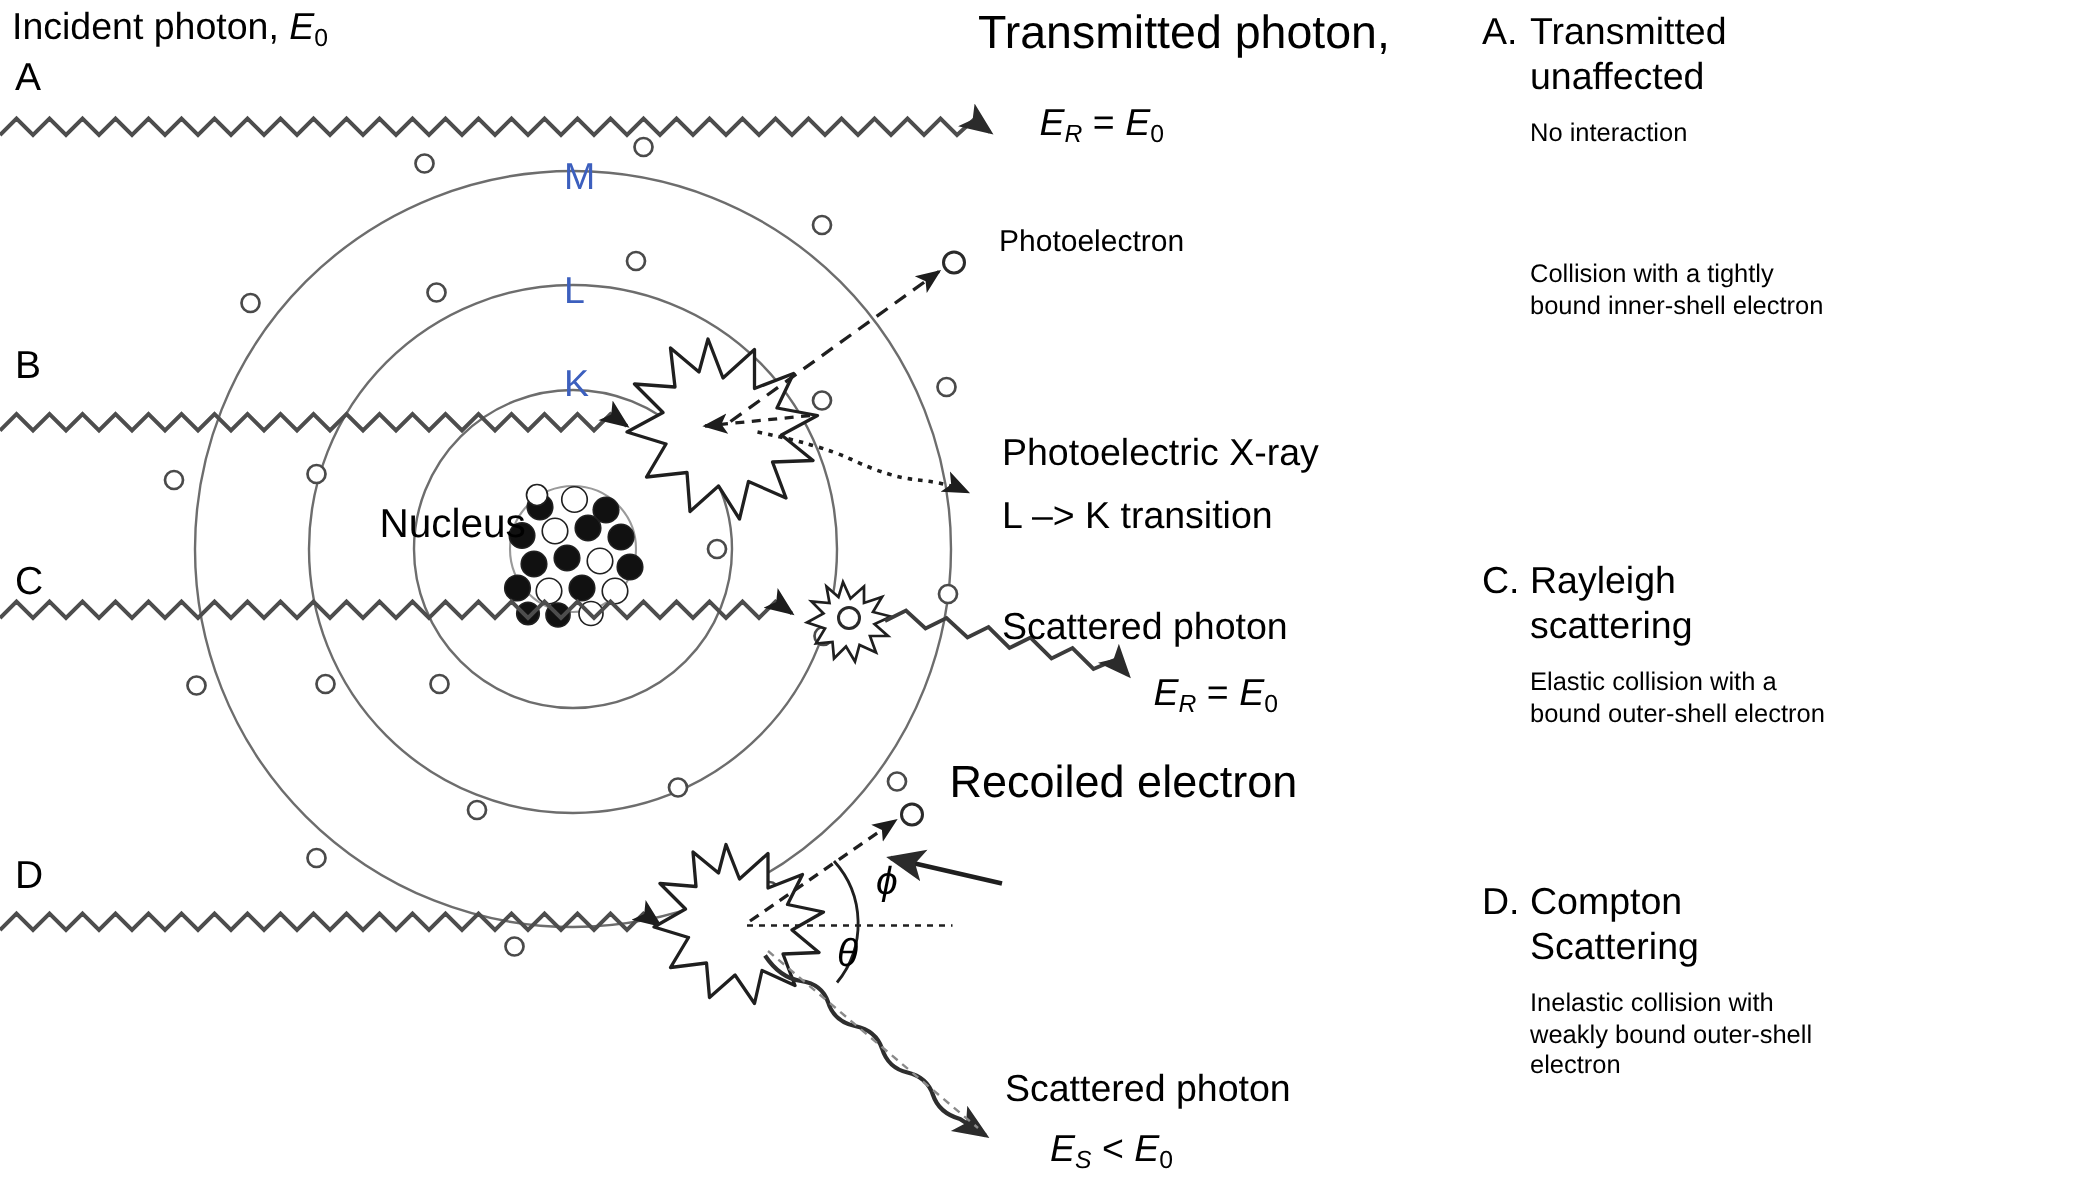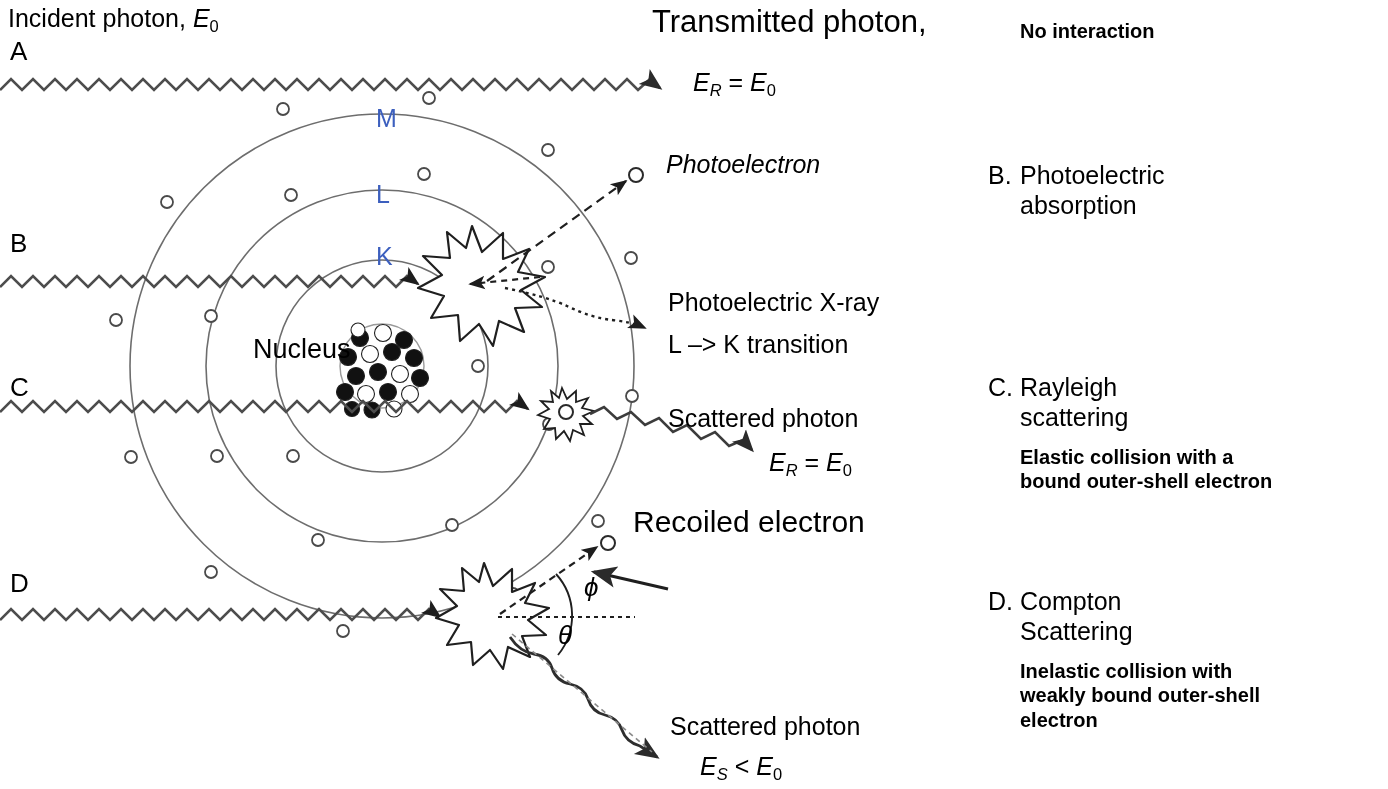--- a/index.html
+++ b/index.html
@@ -28,21 +28,21 @@
     text-align: right;
   }
   
   .t-incident   { left: 8px;   top: 4px;   font-size: 25px; }
   .t-transmit   { left: 652px; top: 4px;   font-size: 31px; }
   .t-rowA       { left: 10px;  top: 36px;  font-size: 26px; }
   .t-rowB       { left: 10px;  top: 228px; font-size: 26px; }
   .t-rowC       { left: 10px;  top: 372px; font-size: 26px; }
   .t-rowD       { left: 10px;  top: 568px; font-size: 26px; }
   .t-eqA        { left: 693px; top: 68px;  font-size: 25px; }
-  .t-photoel    { left: 666px; top: 150px; font-size: 25px; font-style: italic; }
+  .t-photoel    { left: 666px; top: 150px; font-size: 20px; }
   .t-charx      { left: 668px; top: 288px; font-size: 25px; }
   .t-chartr     { left: 668px; top: 330px; font-size: 25px; }
   .t-scatC      { left: 668px; top: 404px; font-size: 25px; }
   .t-eqC        { left: 769px; top: 448px; font-size: 25px; }
   .t-recoil     { left: 633px; top: 504px; font-size: 30px; }
   .t-scatD      { left: 670px; top: 712px; font-size: 25px; }
   .t-eqD        { left: 700px; top: 752px; font-size: 25px; }
   .t-nucleus    { left: 253px; top: 334px; font-size: 27px; }
   .t-shell {
     font-size: 25px;
@@ -70,26 +70,25 @@
     font-size: 25px;
     line-height: 1.2;
     white-space: pre;
   }
   .leg-letter { display: inline-block; }
   .leg-title-lines {
     display: inline-block;
     vertical-align: top;
   }
   .leg-desc {
-    font-size: 20px;
+    font-size: 17px;
     line-height: 1.22;
     margin-top: 13px;
     margin-left: 32px;
     white-space: pre-line;
-    font-weight: bold;
   }
   .leg-a { top: 6px; }
   .leg-b { top: 160px; }
   .leg-c { top: 372px; }
   .leg-d { top: 564px; margin-top: 22px; }
   .leg-title .leg-letter { width: 32px; }
 </style>
 </head>
 <body>
 
@@ -260,25 +259,27 @@
 <div class="lbl t-shell t-shellM">M</div>
 <div class="lbl t-shell t-shellL">L</div>
 <div class="lbl t-shell t-shellK">K</div>
 
 <div class="lbl t-phi">ϕ</div>
 <div class="lbl t-theta">θ</div>
 
 <div id="legend">
 
   <div class="leg-item leg-a">
+    <div class="leg-title"><span class="leg-letter">A.</span><span class="leg-title-lines"><span>Transmitted</span><br><span>unaffected</span></span></div>
     <div class="leg-desc">No interaction</div>
   </div>
 
   <div class="leg-item leg-b">
-    <div class="leg-title"><span class="leg-letter">B.</span><span class="leg-title-lines"><span>Photoelectric</span><br><span>absorption</span></span></div>
+    <div class="leg-desc">Collision with a tightly
+bound inner-shell electron</div>
   </div>
 
   <div class="leg-item leg-c">
     <div class="leg-title"><span class="leg-letter">C.</span><span class="leg-title-lines"><span>Rayleigh</span><br><span>scattering</span></span></div>
     <div class="leg-desc">Elastic collision with a
 bound outer-shell electron</div>
   </div>
 
   <div class="leg-item leg-d">
     <div class="leg-title"><span class="leg-letter">D.</span><span class="leg-title-lines"><span>Compton</span><br><span>Scattering</span></span></div>

